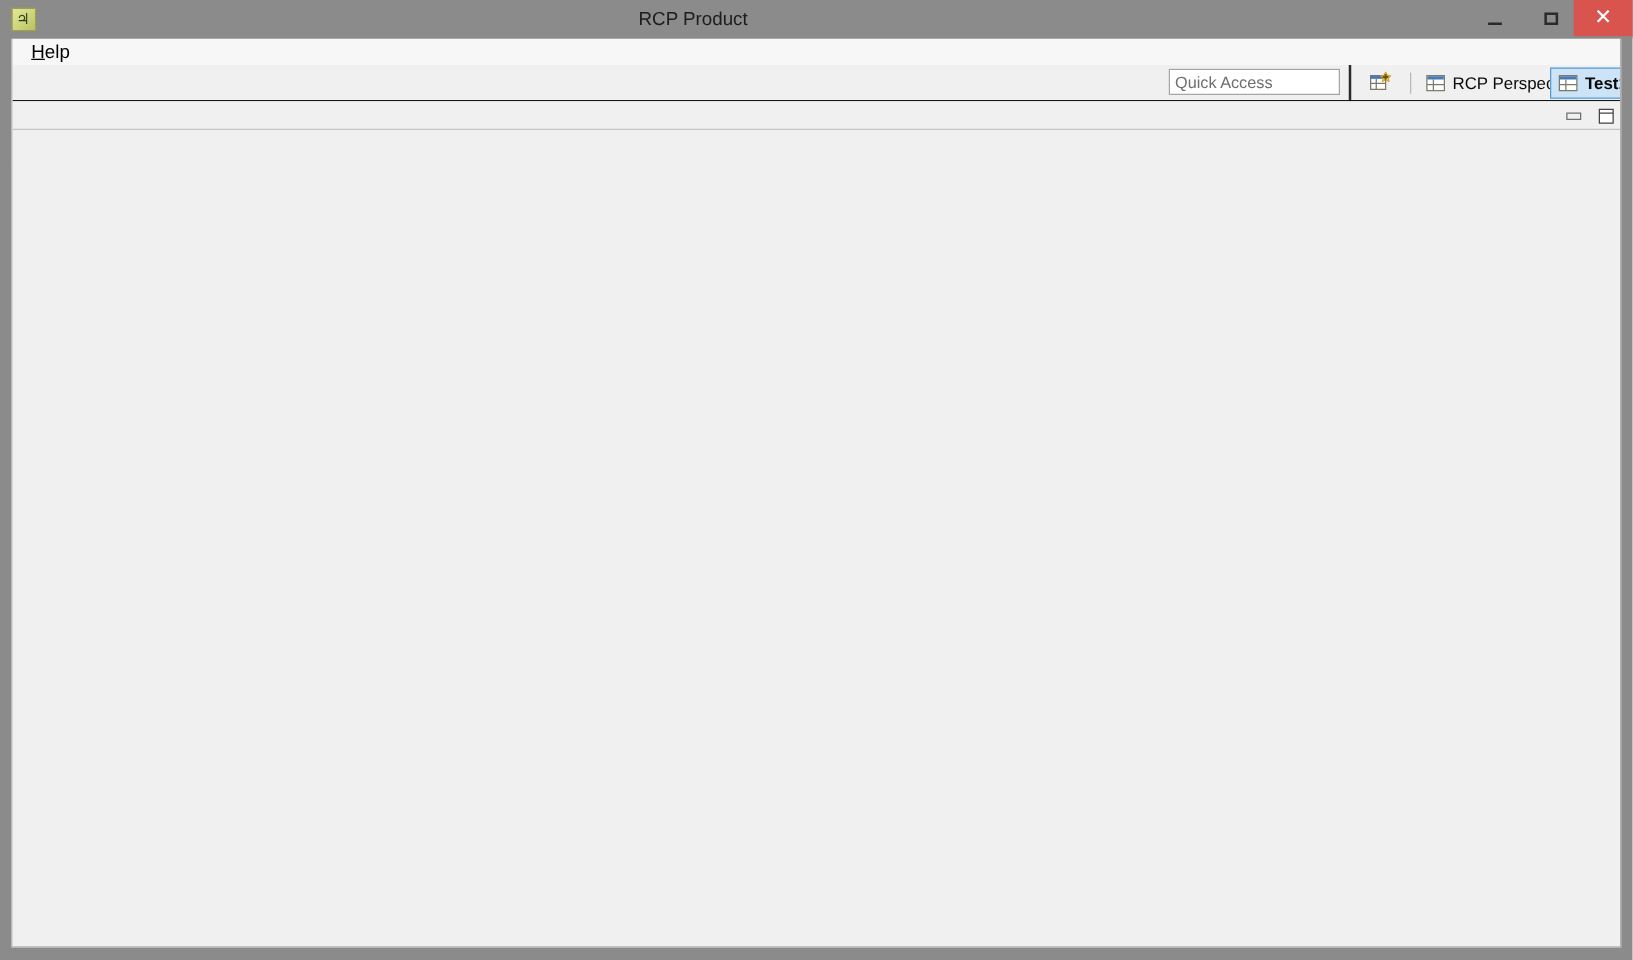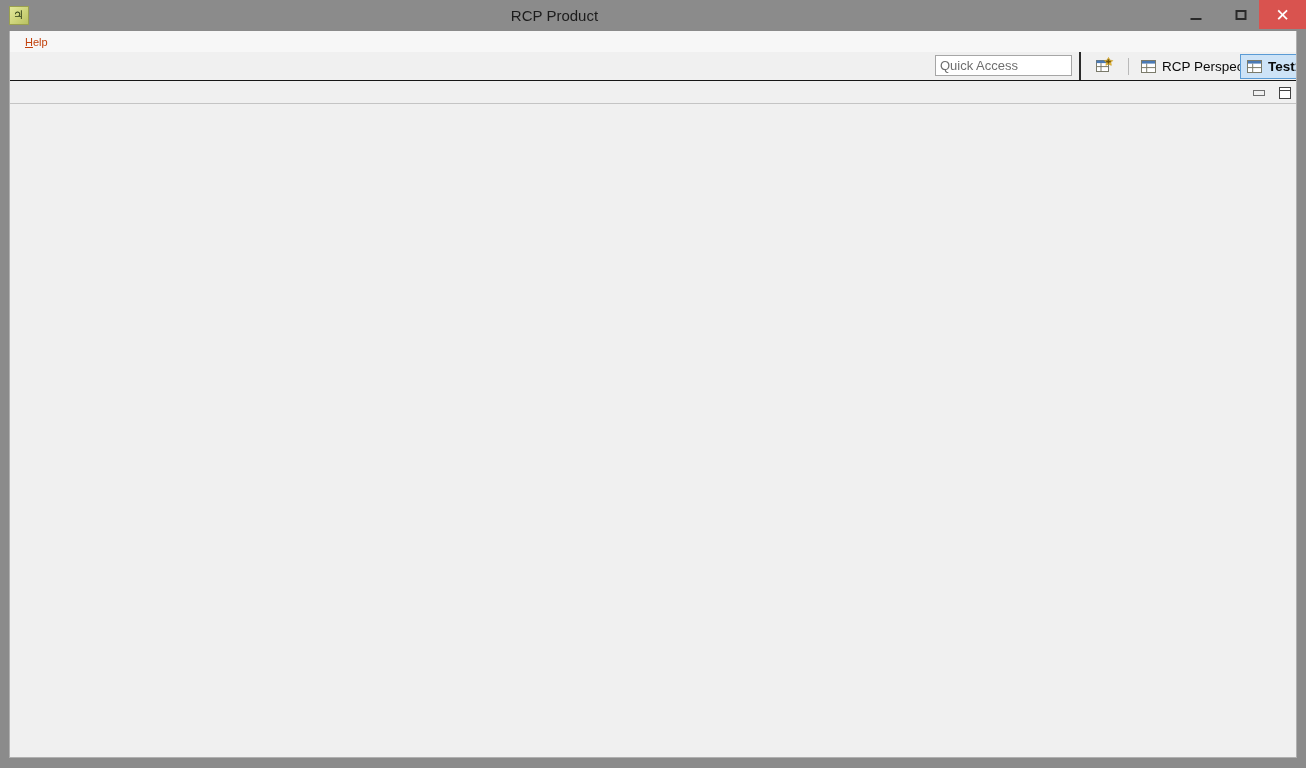--- a/index.html
+++ b/index.html
@@ -115,22 +115,22 @@
     height: 21px;
     background: #f7f7f7;
     border-bottom: 1px solid #e2e2e2;
   }
   .menu-item {
     position: absolute;
     top: 2px;
     height: 18px;
     line-height: 18px;
     padding: 0 7px;
-    font-size: 11px;
-    color: #c2410c;
+    font-size: 15px;
+    color: #000000;
     font-family: "Liberation Sans", sans-serif;
     cursor: default;
   }
   .menu-item .mnemonic { text-decoration: underline; }
   #menu-help { left: 8px; }
 
   
   #coolbar {
     position: absolute;
     left: 0; top: 21px;

